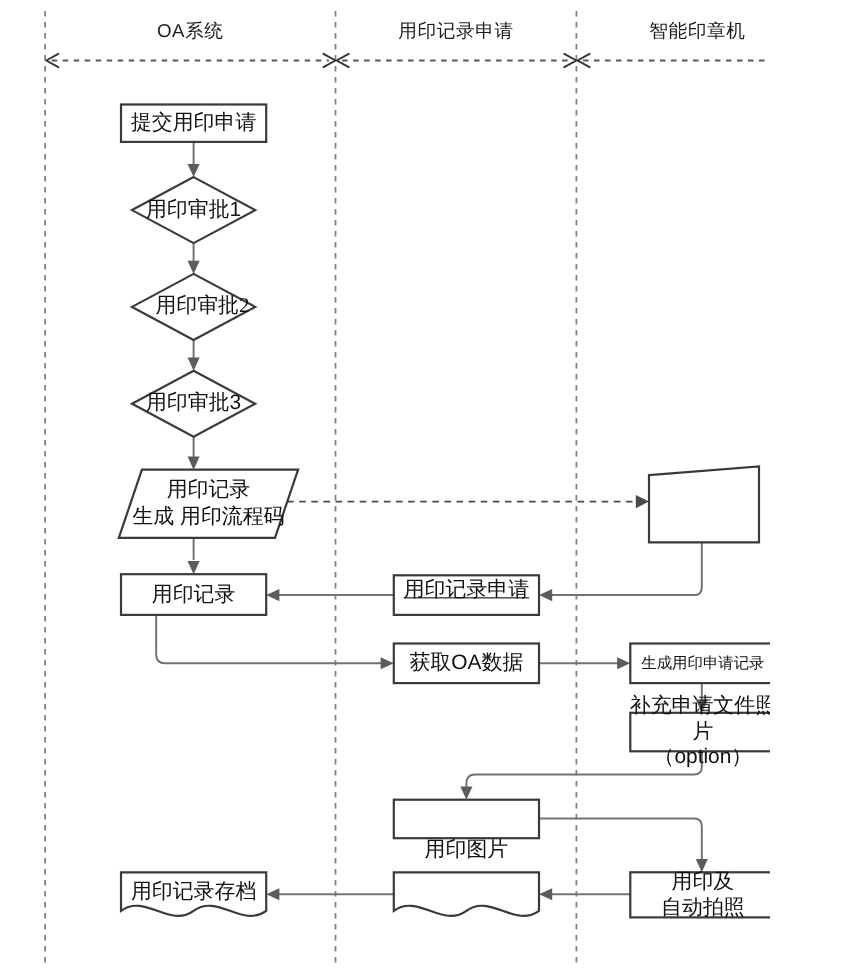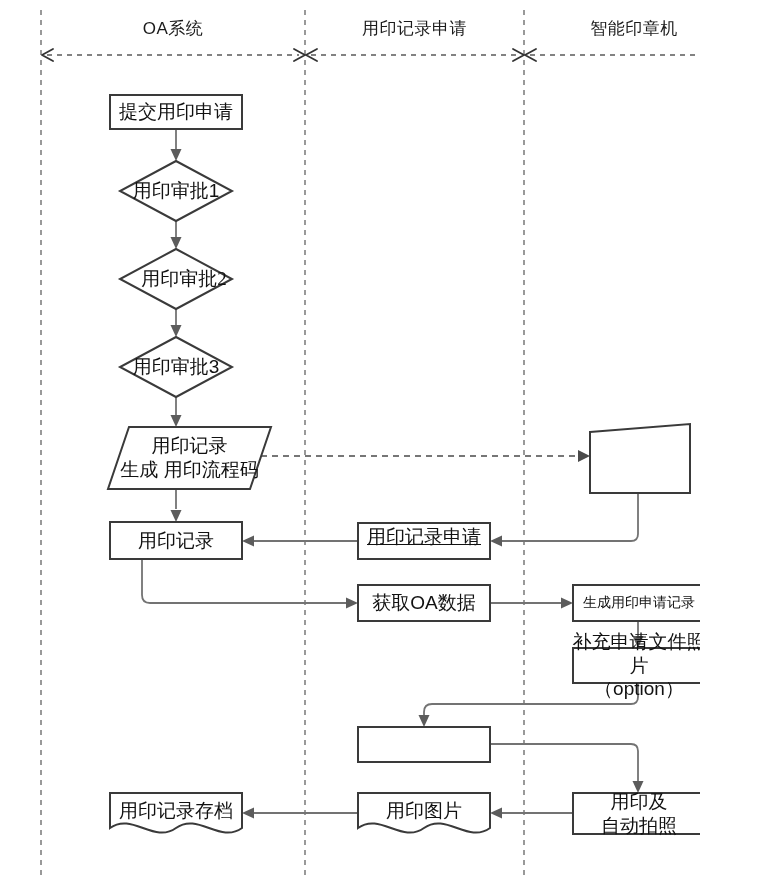--- a/index.html
+++ b/index.html
@@ -214,16 +214,16 @@
   <div class="node-label" style="left:358px; top:585px; width:132px; height:36px;">获取OA数据</div>
   <div class="node-label" style="left:571px; top:585px; width:136px; height:36px; font-size:14px;">生成用印申请记录</div>
 
   <div class="node-label" style="left:571px; top:648px; width:136px; height:35px; font-size:19px;">补充申请文件照片
 （option）</div>
 
 
   <div class="node-label" style="left:573px; top:793px; width:132px; height:41px;">用印及
 自动拍照</div>
 
-  <div class="node-label" style="left:358px; top:793px; width:132px; height:35px;">用印图片</div>
+  <div class="node-label" style="left:358px; top:755px; width:132px; height:35px;">用印图片</div>
   <div class="node-label" style="left:110px; top:793px; width:132px; height:35px;">用印记录存档</div>
 
 </div>
 
 </body></html>

